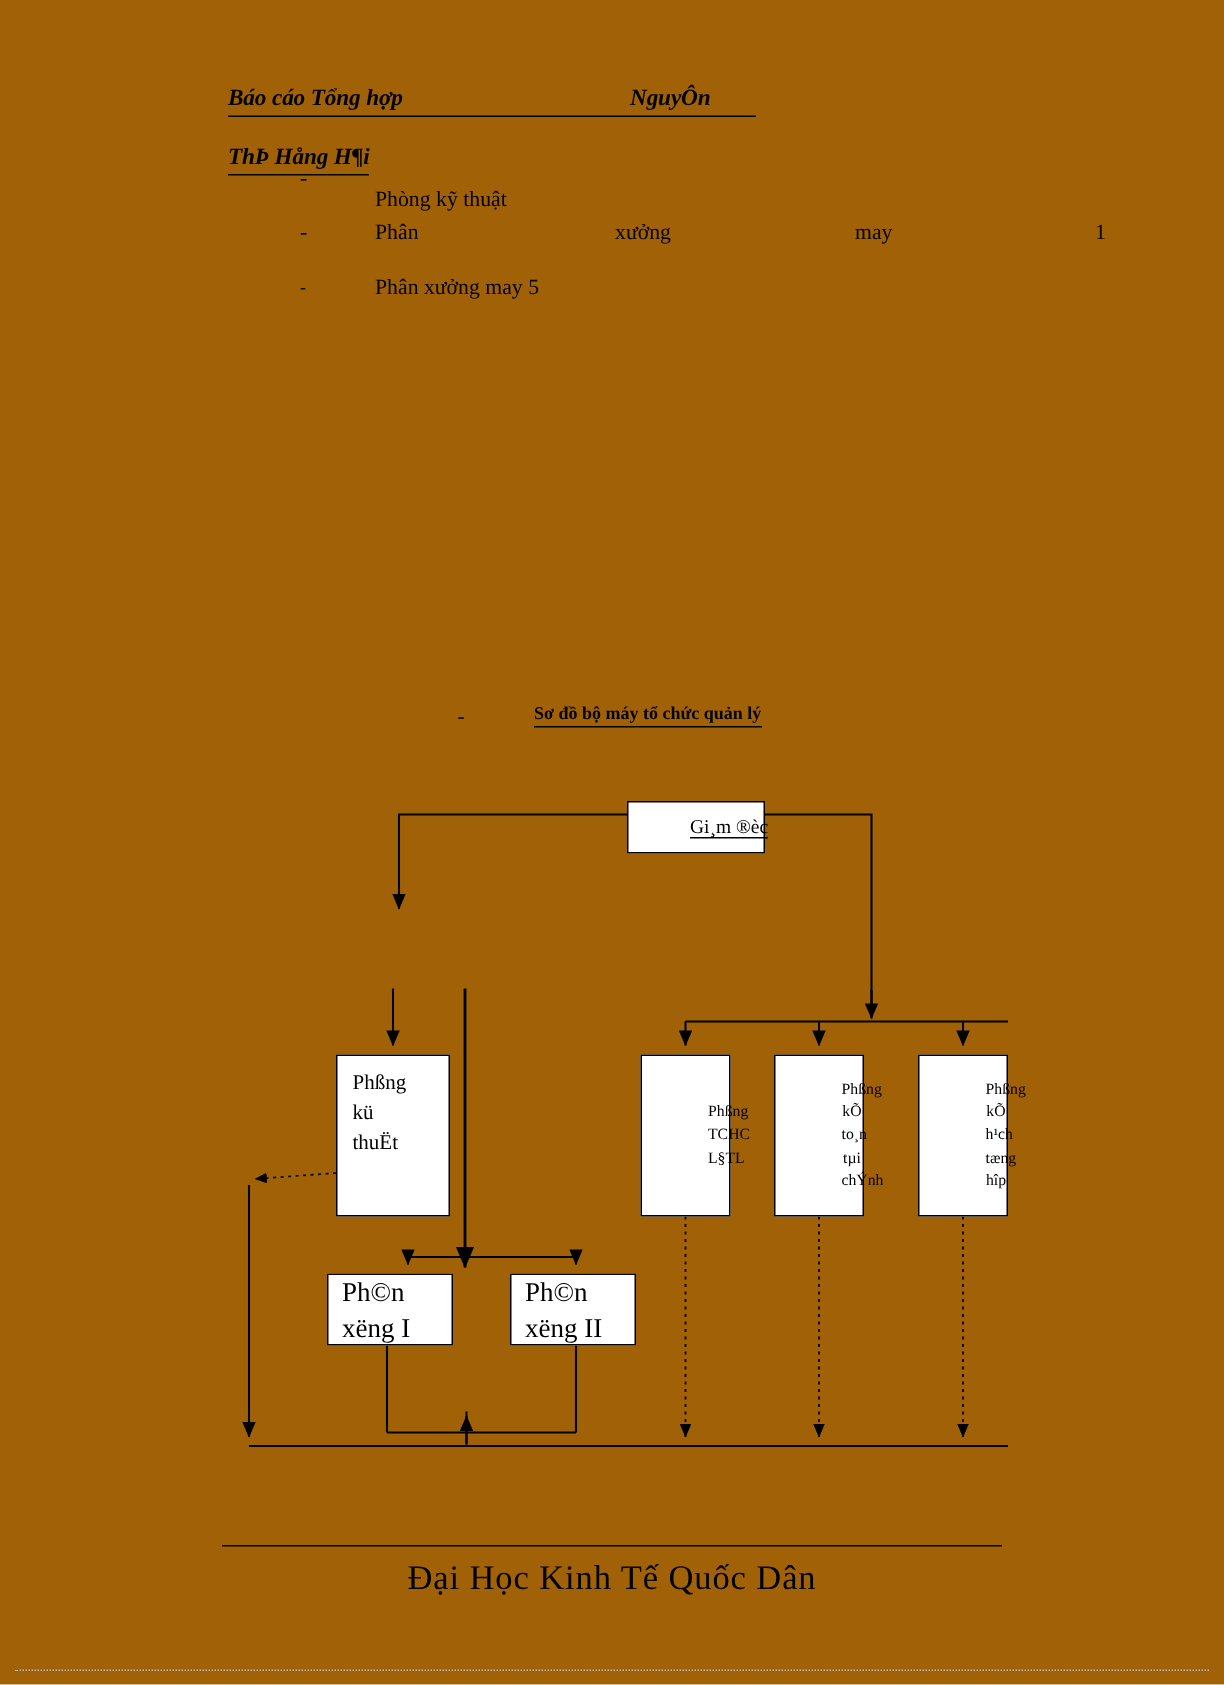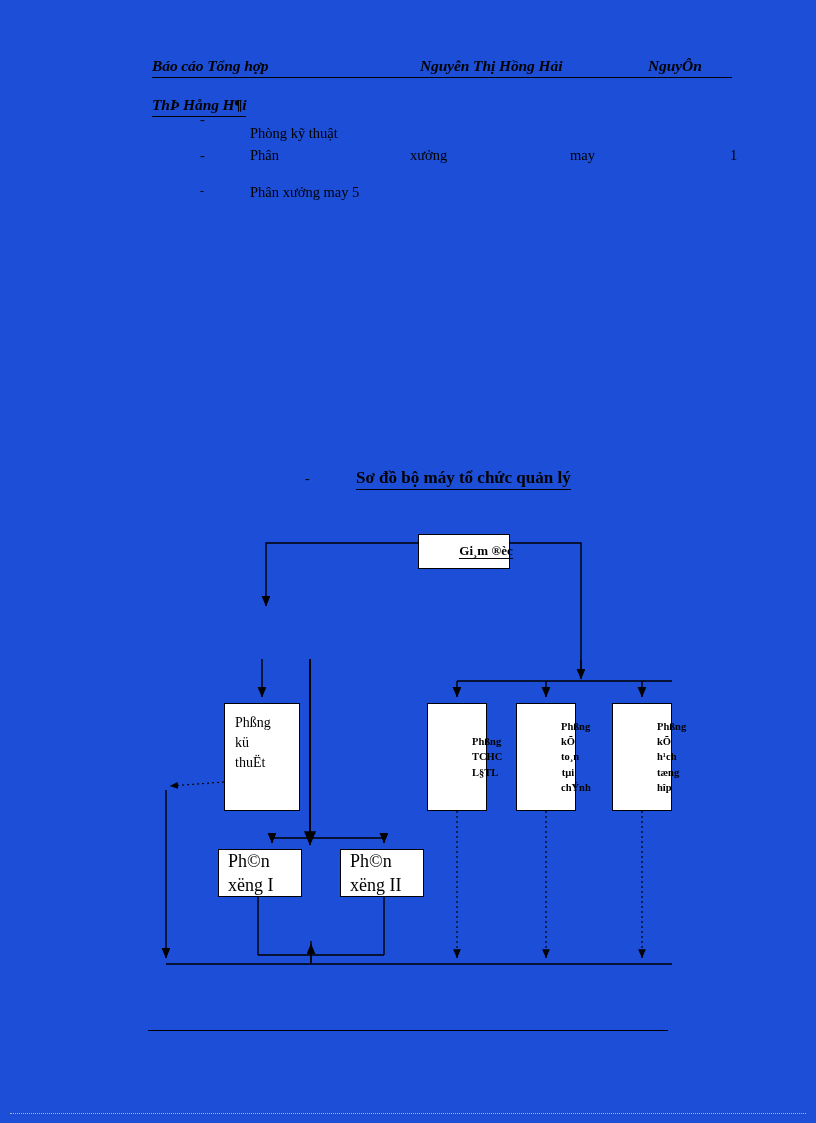--- a/index.html
+++ b/index.html
@@ -8,21 +8,21 @@
     background: #ffffff;
   }
   body {
     font-family: "Liberation Serif", "DejaVu Serif", serif;
     color: #000000;
   }
   #page {
     position: relative;
     width: 816px;
     height: 1123px;
-    background: #1d4ed8;
+    background: #a16207;
     overflow: hidden;
   }
 
   
   .header-block {
     position: absolute;
     left: 152px;
     top: 56px;
     width: 580px;
   }
@@ -66,42 +66,42 @@
   .sec-dash {
     position: absolute;
     left: 305px;
     top: 471px;
     font-size: 14px;
   }
   .sec-title {
     position: absolute;
     left: 356px;
     top: 468px;
-    font-size: 17px;
+    font-size: 12px;
     font-weight: bold;
     border-bottom: 1.8px solid #000;
     padding-bottom: 1px;
     white-space: nowrap;
   }
 
   
   #diagram {
     position: absolute;
     left: 0;
     top: 0;
     width: 816px;
     height: 1123px;
     pointer-events: none;
   }
   .node {
     position: absolute;
     border: 1.3px solid #000;
     background: #fff;
     box-sizing: border-box;
-    font-weight: bold;
+    font-weight: normal;
     line-height: 1.12;
     padding-left: 44px;
   }
   .node .txt {
     display: block;
     width: 100%;
   }
   .n-director {
     left: 418px; top: 534px; width: 92px; height: 35px;
     display: flex; align-items: center; justify-content: center;
@@ -195,21 +195,20 @@
   }
 </style>
 </head>
 <body>
 
 <div id="page">
 
   <div class="header-block">
     <div class="header-line hdr-row1">
       <span class="hdr-seg hdr-left">Báo cáo Tổng hợp</span>
-      <span class="hdr-seg hdr-mid">Nguyễn Thị Hồng Hải</span>
       <span class="hdr-seg hdr-right">NguyÔn</span>
     </div>
     <div class="header-line hdr-row2">
       <span class="hdr-seg">ThÞ Hång H¶i</span>
     </div>
   </div>
 
   <div class="list-item" style="left:200px; top:111px;">
     <span class="dash" style="left:0; top:0;">-</span>
     <span class="li-word" style="left:50px; top:14px;">Phòng kỹ thuật</span>
@@ -324,16 +323,17 @@
   </div>
 
   <div class="node n-ws n-ws2">
     <span class="txt">Ph©n</span>
     <span class="txt">xëng  II</span>
   </div>
 
 
   <div class="hr-rule"></div>
 
+  <div class="footer">Đại Học Kinh Tế Quốc Dân</div>
 
   <div class="bottom-dots"></div>
 
 </div>
 
 </body></html>

